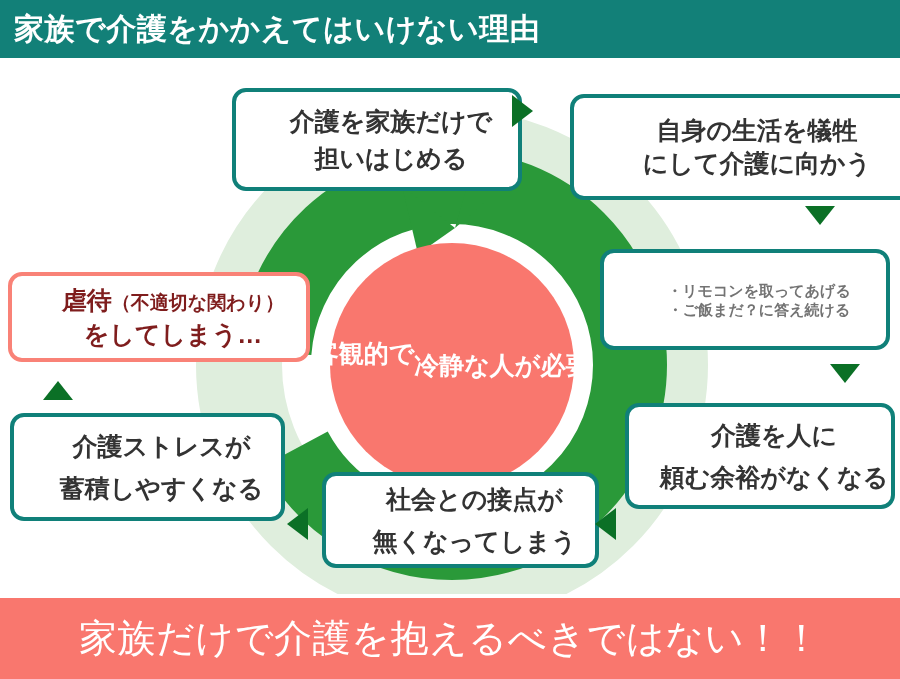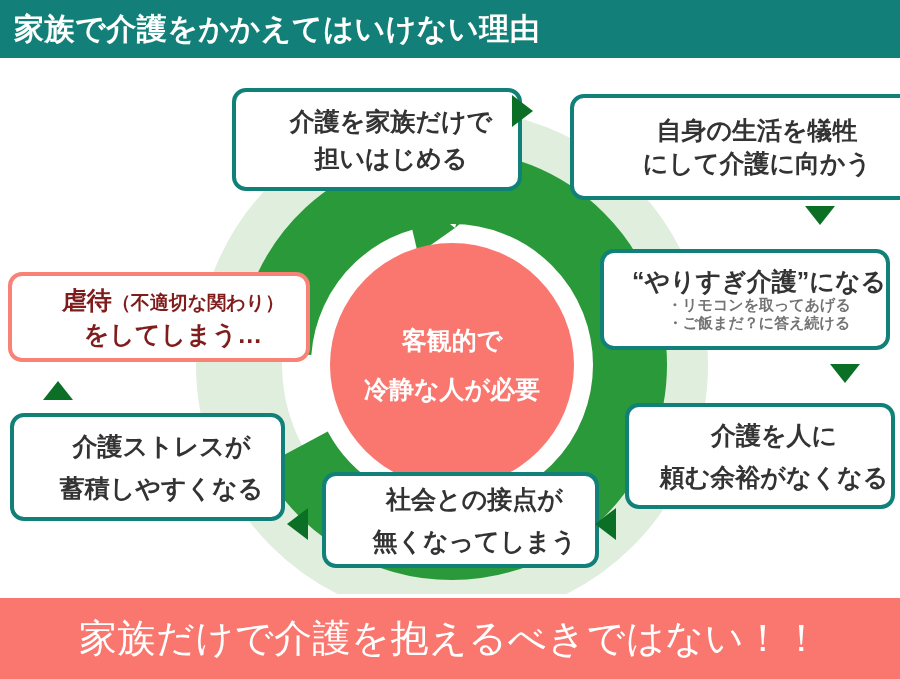--- a/index.html
+++ b/index.html
@@ -26,21 +26,21 @@
 
   
   .ring-layer{position:absolute;left:0;top:58px;width:900px;height:536px;}
   .ring-svg{position:absolute;left:0;top:0;}
 
   
   .center-circle{
     position:absolute;left:330px;top:243px;width:244px;height:244px;
     border-radius:50%;
     background:#f9776e;
-    display:flex;flex-direction:column;align-items:center;justify-content:center;
+    display:flex;flex-direction:row;align-items:center;justify-content:center;
     z-index:6;
   }
   .center-circle .cl{
     color:#ffffff;font-weight:bold;font-size:25px;line-height:1.0;
     text-align:center;white-space:nowrap;
   }
   .center-circle .cl1{margin-bottom:24px;}
 
   
   .node{
@@ -147,21 +147,20 @@
     <div class="ln">介護を家族だけで</div>
     <div class="ln">担いはじめる</div>
   </div>
 
   <div class="node" id="node-2">
     <div class="ln">自身の生活を犠牲</div>
     <div class="ln">にして介護に向かう</div>
   </div>
 
   <div class="node" id="node-3">
-    <div class="hl">“やりすぎ介護”になる</div>
     <div class="bullet">・リモコンを取ってあげる</div>
     <div class="bullet">・ご飯まだ？に答え続ける</div>
   </div>
 
   <div class="node" id="node-4">
     <div class="ln">介護を人に</div>
     <div class="ln">頼む余裕がなくなる</div>
   </div>
 
   <div class="node" id="node-5">

